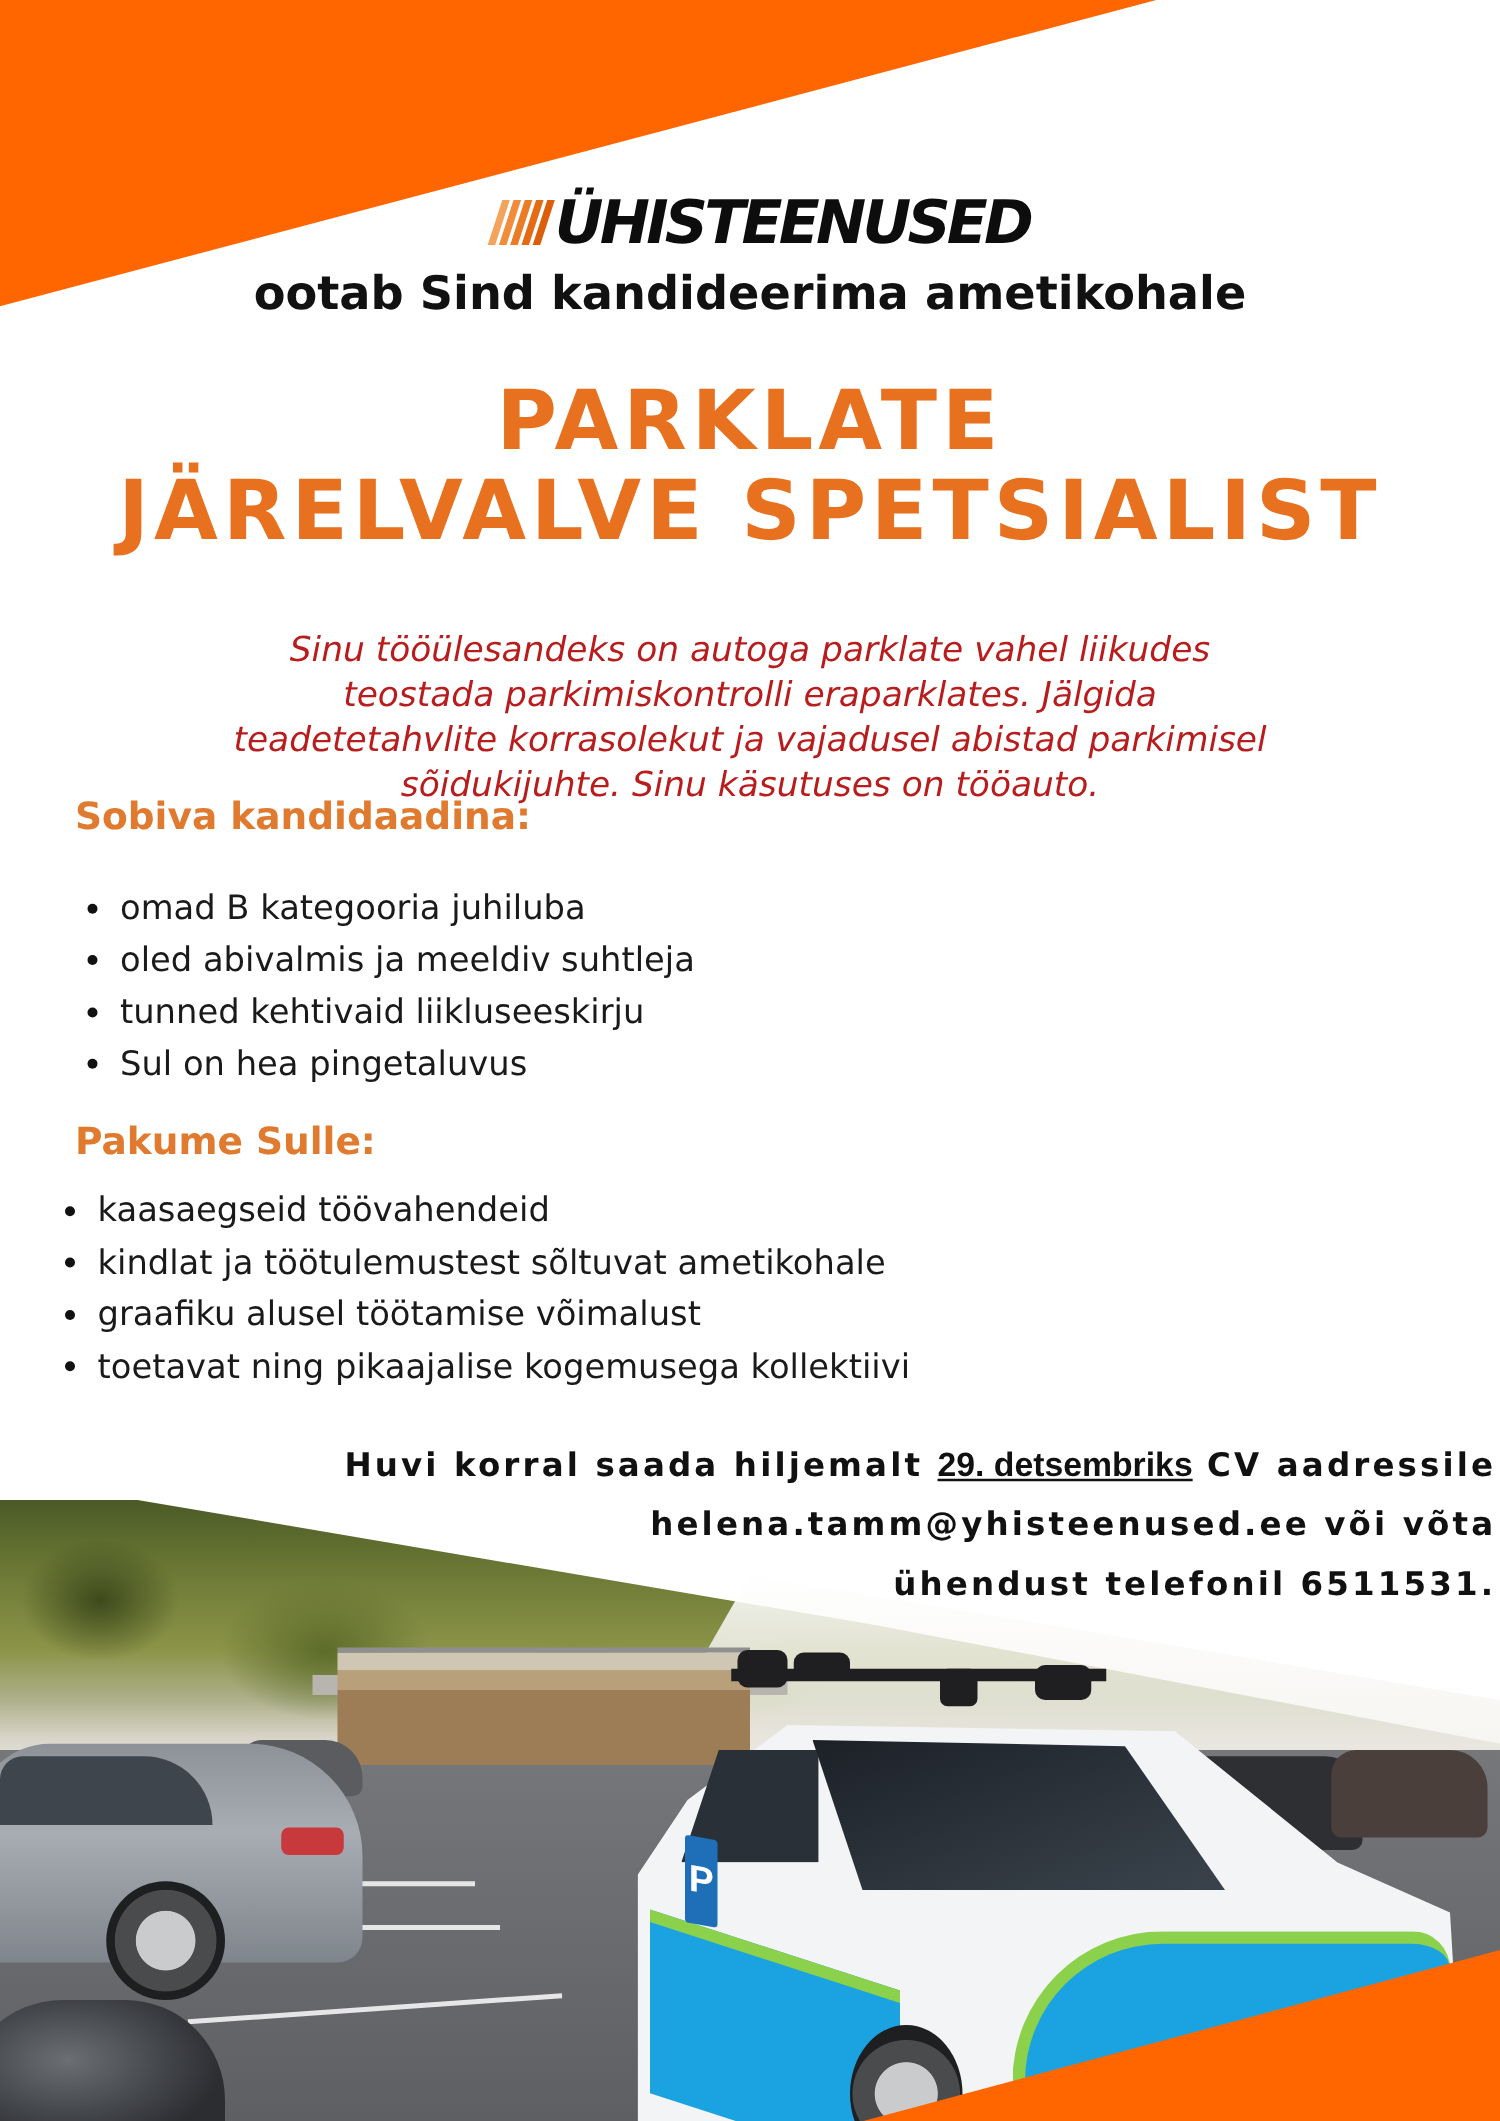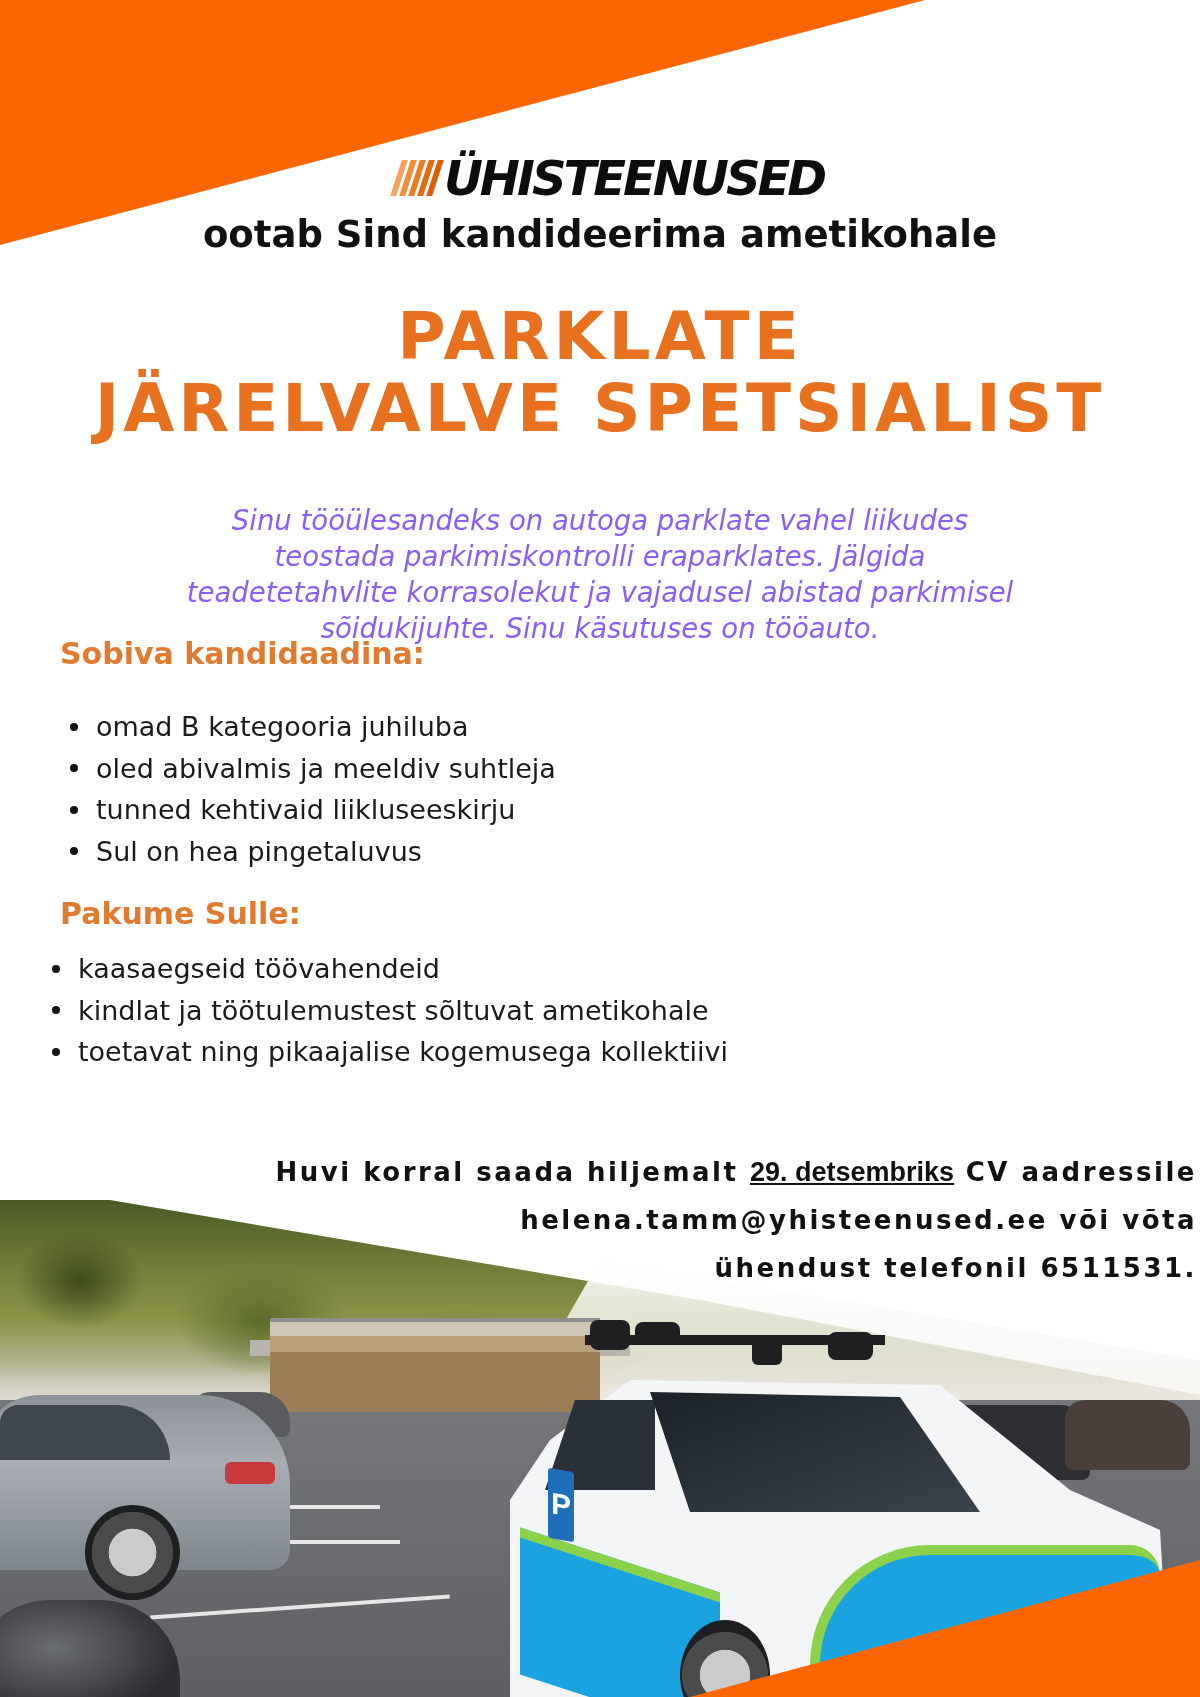--- a/index.html
+++ b/index.html
@@ -121,21 +121,21 @@
     font-family: "DejaVu Sans", sans-serif; font-weight: bold; font-size: 37px; color: #111;
   }
   .title {
     left: 0; width: 1200px; text-align: center;
     font-family: "DejaVu Sans", sans-serif; font-size: 66px; color: #E8711F;
     letter-spacing: 4px; font-weight: bold;
   }
   .intro {
     left: 60px; top: 502px; width: 1080px; text-align: center;
     font-family: "DejaVu Sans", sans-serif; font-style: italic; font-weight: 300;
-    font-size: 27.5px; line-height: 36px; color: #8b5cf6;
+    font-size: 27.5px; line-height: 36px; color: #b91c1c;
   }
   .section-h {
     font-family: "DejaVu Sans", sans-serif; font-weight: bold; font-size: 30px; color: #E07A2E;
   }
   ul.list { list-style: none; margin: 0; padding: 0; }
   ul.list li {
     font-family: "DejaVu Sans", sans-serif; font-size: 27px; color: #1a1a1a; height: 41.5px;
     display: flex; align-items: center;
   }
   ul.list li .bullet { width: 8px; height: 8px; border-radius: 50%; background: #111; margin-right: 18px; flex: none; }
@@ -199,20 +199,24 @@
 
 <div class="abs section-h" style="left:60px; top:896px;">Pakume Sulle:</div>
 <ul class="abs list" style="left:52px; top:948px;">
   <li>
       <span class="bullet"></span>
       <span>kaasaegseid töövahendeid</span>
     </li>
   <li>
       <span class="bullet"></span>
       <span>kindlat ja töötulemustest sõltuvat ametikohale</span>
+    </li>
+  <li>
+      <span class="bullet"></span>
+      <span>graafiku alusel töötamise võimalust</span>
     </li>
   <li>
       <span class="bullet"></span>
       <span>toetavat ning pikaajalise kogemusega kollektiivi</span>
     </li>
 </ul>
 
 <div class="abs photo"></div>
 <div class="abs trees"></div>
 <div class="abs sky"></div>

